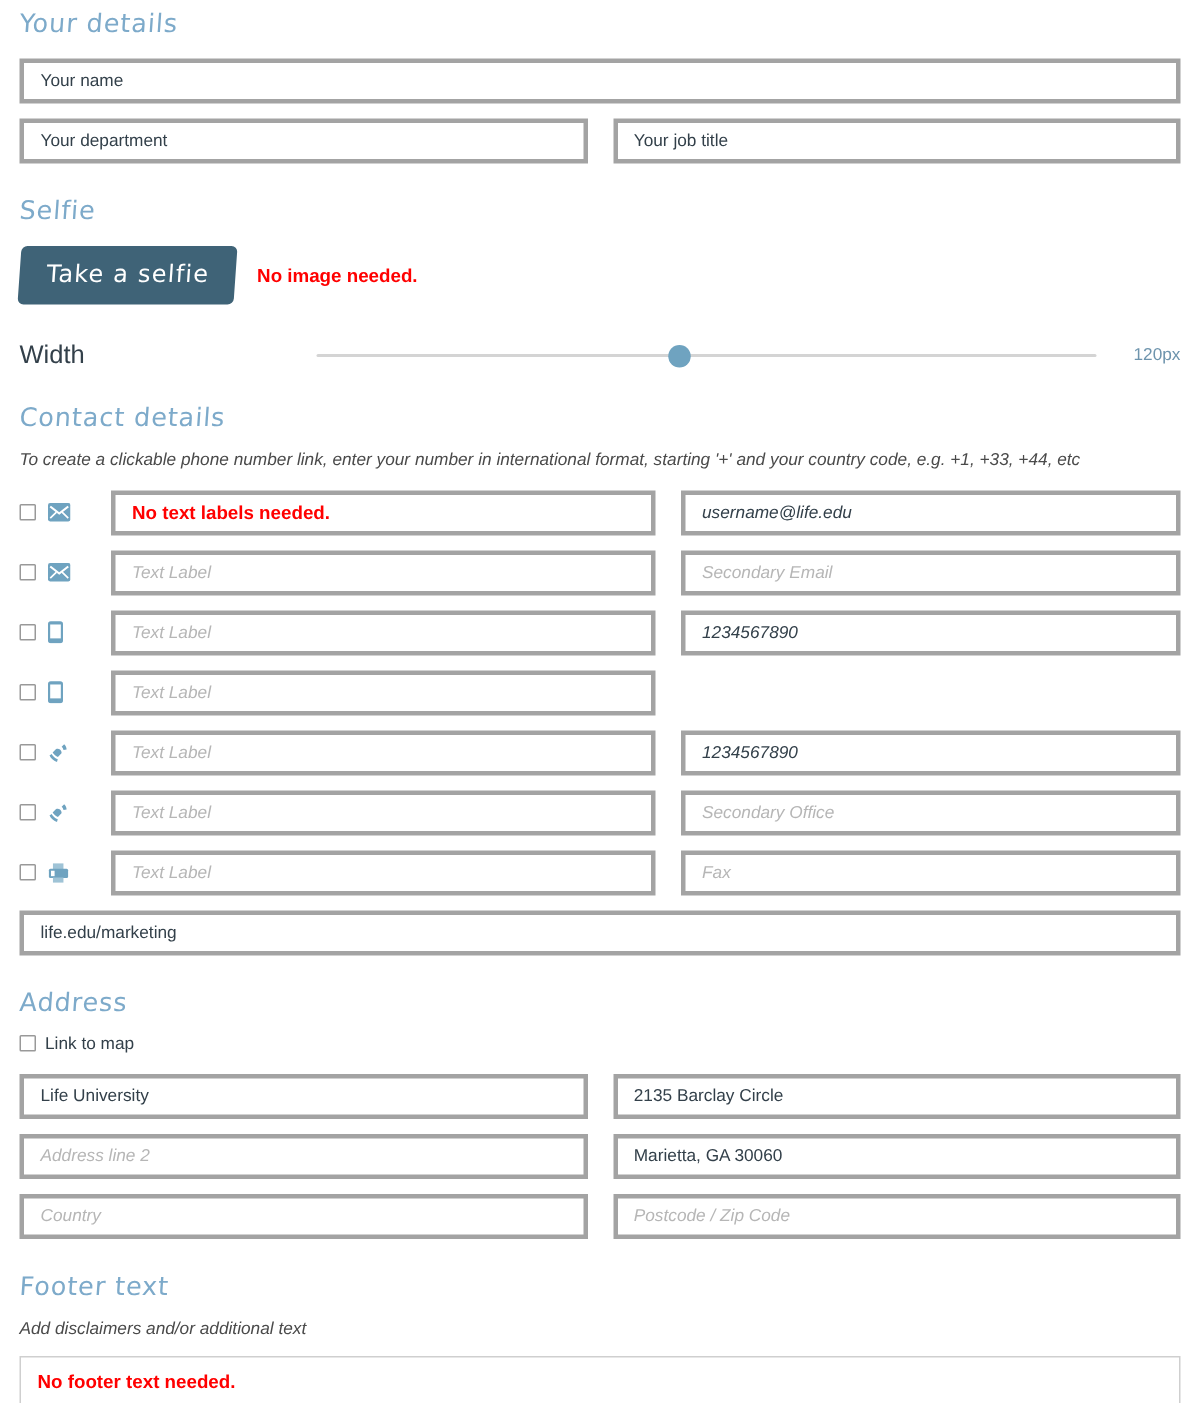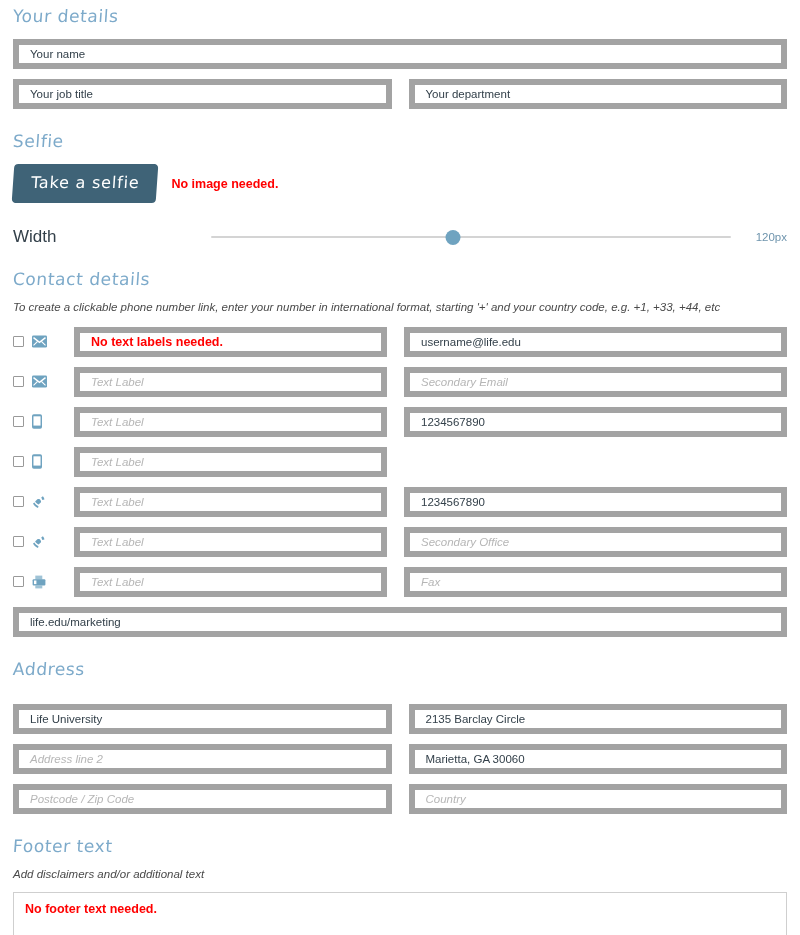--- a/index.html
+++ b/index.html
@@ -36,21 +36,21 @@
     font-size: 11.5px;
     color: #4a4a4a;
     padding: 0 0 0 13px;
     margin: 0;
     line-height: 1.3;
     font-style: italic;
   }
 
   
   .field {
-    border: 6px solid #a3a3a3;
+    border: 3px solid #a3a3a3;
     background: #fff;
     height: 30px;
     display: flex;
     align-items: center;
     padding: 0 0 0 11px;
     font-size: 11.5px;
     color: #33404a;
     overflow: hidden;
     white-space: nowrap;
   }
@@ -156,23 +156,23 @@
     flex: none;
     margin-right: 8px;
     cursor: pointer;
   }
   .icon-cell {
     width: 42px;
     flex: none;
     display: flex;
     align-items: center;
   }
-  .contact-row .label-field { width: 313px; flex: none; }
+  .contact-row .label-field { width: 363px; flex: none; }
   .contact-row .gap { width: 17px; flex: none; }
-  .contact-row .value-field { flex: 1 1 auto; min-width: 0; }
+  .contact-row .value-field { flex: 1 1 auto; min-width: 0; font-style: italic; }
 
   
   .check-row {
     display: flex;
     align-items: center;
     padding: 0 13px;
   }
   .check-row .cb { margin-right: 6px; }
   .check-row span {
     font-size: 11.5px;
@@ -202,22 +202,22 @@
 
   <div class="sp-8"></div>
   <h2 class="section-heading">Your details</h2>
   <div class="sp-14"></div>
 
   <div class="full">
     <div class="field" title="Your name">Your name</div>
   </div>
   <div class="sp-10"></div>
   <div class="row">
+    <div class="field" title="Your department">Your department</div>
     <div class="field" title="Your job title">Your job title</div>
-    <div class="field" title="Your department">Your department</div>
   </div>
 
   <div class="sp-24"></div>
   <h2 class="section-heading">Selfie</h2>
   <div class="sp-14"></div>
 
   <div class="selfie-line">
     <button class="selfie-btn">Take a selfie</button>
     <span class="red-inline">No image needed.</span>
   </div>
@@ -343,35 +343,39 @@
   </div>
 
   <div class="sp-10"></div>
   <div class="full">
     <div class="field" title="Website">life.edu/marketing</div>
   </div>
 
   <div class="sp-24"></div>
   <h2 class="section-heading">Address</h2>
   <div class="sp-12"></div>
+  <div class="check-row">
+    <span class="cb"></span>
+    <span>Link to map</span>
+  </div>
   <div class="sp-14"></div>
 
   <div class="row">
     <div class="field" title="Company Name">Life University</div>
     <div class="field" title="Address line 1">2135 Barclay Circle</div>
   </div>
   <div class="sp-10"></div>
   <div class="row">
     <div class="field placeholder">Address line 2</div>
     <div class="field" title="City / State">Marietta, GA 30060</div>
   </div>
   <div class="sp-10"></div>
   <div class="row">
+    <div class="field placeholder">Country</div>
     <div class="field placeholder">Postcode / Zip Code</div>
-    <div class="field placeholder">Country</div>
   </div>
 
   <div class="sp-24"></div>
   <h2 class="section-heading">Footer text</h2>
   <div class="sp-12"></div>
   <p class="helper-text">Add disclaimers and/or additional text</p>
   <div class="sp-10"></div>
   <div class="full">
     <div class="footer-area">No footer text needed.</div>
   </div>

